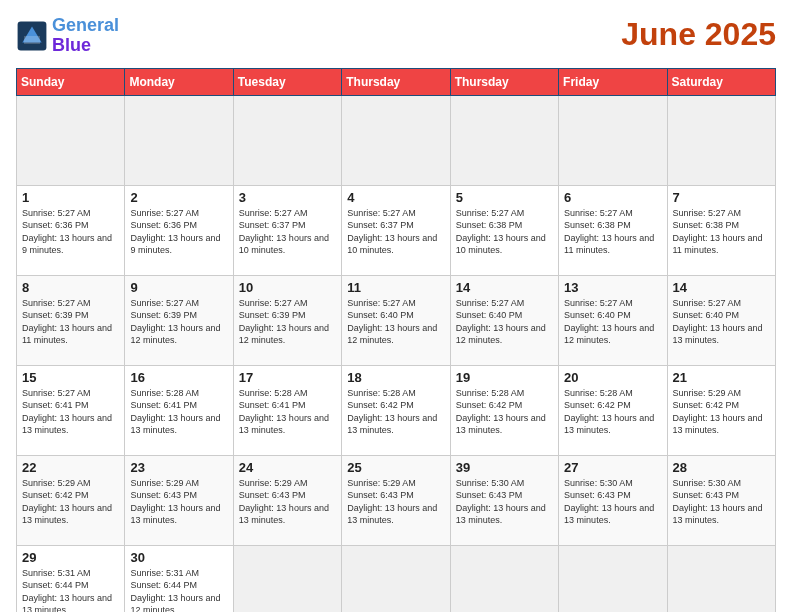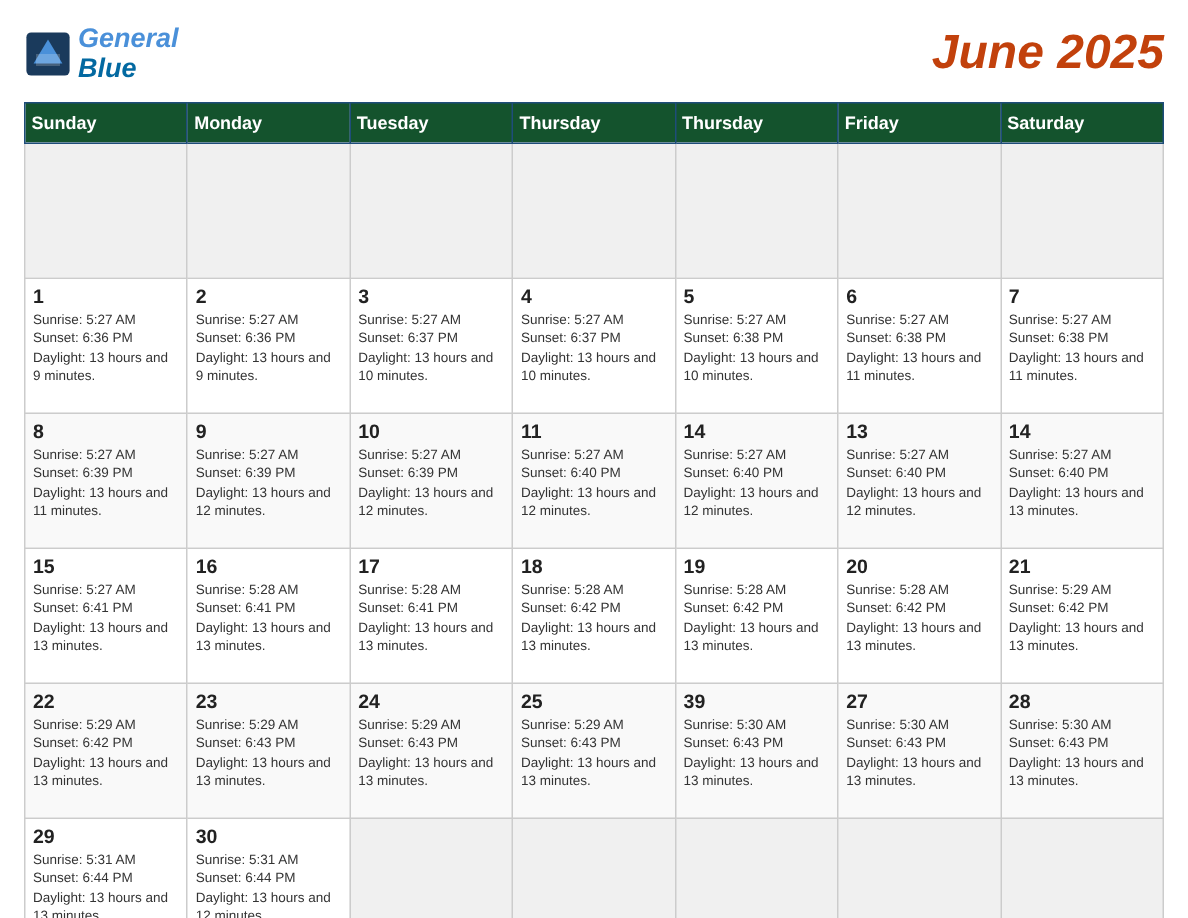--- a/index.html
+++ b/index.html
@@ -8,21 +8,20 @@
       background: #fff;
       width: 792px;
       min-height: 612px;
       padding: 16px;
     }
     .header-area {
       display: flex;
       justify-content: space-between;
       align-items: flex-start;
       margin-bottom: 12px;
-      font-style: italic;
     }
     .logo {
       display: flex;
       align-items: center;
     }
     .logo-text {
       font-size: 18px;
       font-weight: bold;
       color: #1a3a5c;
       line-height: 1.1;
@@ -46,21 +45,21 @@
     .location {
       font-size: 14px;
       color: #555;
     }
     table {
       width: 100%;
       border-collapse: collapse;
       font-size: 10px;
     }
     thead tr {
-      background-color: #14532d;
+      background-color: #ef4444;
       color: #fff;
     }
     thead th {
       padding: 6px 4px;
       font-size: 12px;
       font-weight: bold;
       text-align: left;
       border: 1px solid #1e4d7a;
     }
     tbody tr {
@@ -100,21 +99,21 @@
 
 <div class="header-area">
   <div class="logo">
     <svg class="logo-icon" viewBox="0 0 40 40">
       <rect x="2" y="2" width="36" height="36" rx="4" fill="#1a3a5c"></rect>
       <polygon points="20,8 32,28 8,28" fill="#4a90d9"></polygon>
       <rect x="10" y="20" width="20" height="10" fill="#fff" opacity="0.2"></rect>
     </svg>
     <div class="logo-text">
       <div><span>General</span></div>
-      <div style="color:#0369a1">Blue</div>
+      <div style="color:#6d28d9">Blue</div>
     </div>
   </div>
   <div class="title-area">
     <div class="month-title">June 2025</div>
   </div>
 </div>
 
 <table>
   <thead>
     <tr>

